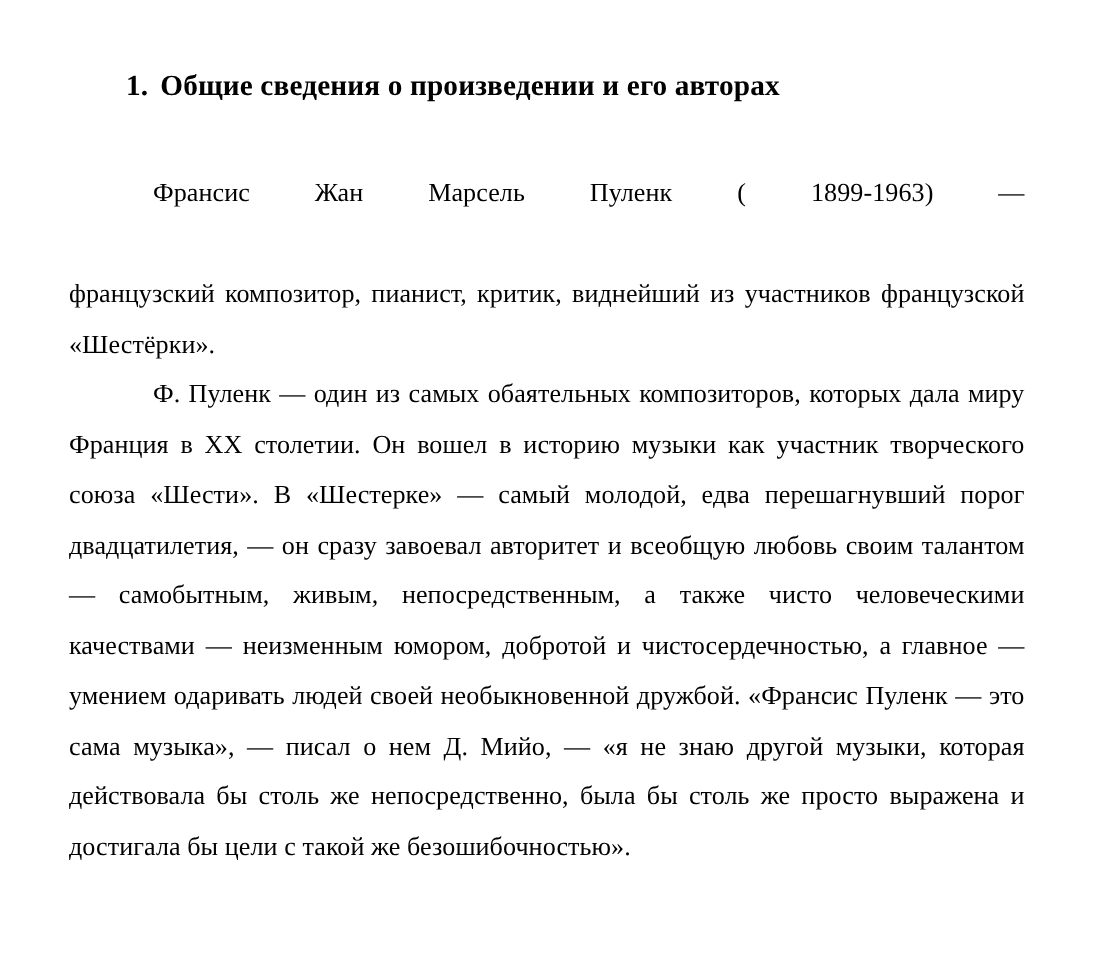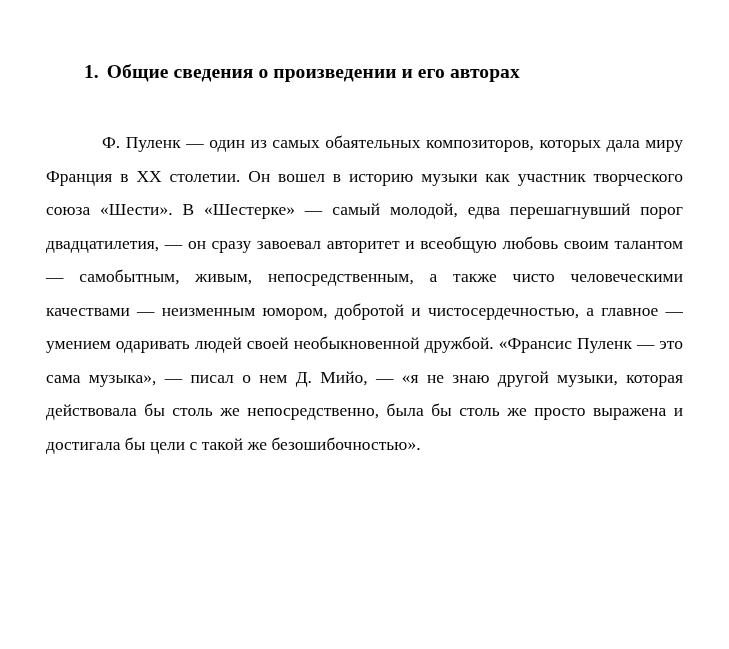--- a/index.html
+++ b/index.html
@@ -11,21 +11,21 @@
     width: 729px;
     height: 649px;
     font-family: "Liberation Serif", serif;
     color: #000000;
     overflow: hidden;
   }
   .page {
     width: 729px;
     height: 649px;
     box-sizing: border-box;
-    padding: 60px 46px 0 46px;
+    padding: 46px 46px 0 46px;
     background: #ffffff;
     position: relative;
   }
   .doc-heading {
     font-family: "Liberation Serif", serif;
     font-size: 19.5px;
     font-weight: bold;
     line-height: 1.2;
     margin: 0 0 0 0;
     padding-left: 56px;
@@ -70,17 +70,20 @@
 <body>
 
 <div class="page">
 
   <h1 class="doc-heading">
     <span class="heading-num">1.</span><span class="heading-text">Общие сведения о произведении и его авторах</span>
   </h1>
 
   <div class="spacer-after-heading"></div>
 
+  <p class="body-par first">
+    <span class="forced-justify">Франсис Жан Марсель Пуленк ( 1899-1963) —</span><span> французский композитор, пианист, критик, виднейший из участников французской «Шестёрки».</span>
+  </p>
 
   <p class="body-par">Ф. Пуленк — один из самых обаятельных композиторов, которых дала миру Франция в XX столетии. Он вошел в историю музыки как участник творческого союза «Шести». В «Шестерке» — самый молодой, едва перешагнувший порог двадцатилетия, — он сразу завоевал авторитет и всеобщую любовь своим талантом — самобытным, живым, непосредственным, а также чисто человеческими качествами — неизменным юмором, добротой и чистосердечностью, а главное — умением одаривать людей своей необыкновенной дружбой. «Франсис Пуленк — это сама музыка», — писал о нем Д. Мийо, — «я не знаю другой музыки, которая действовала бы столь же непосредственно, была бы столь же просто выражена и достигала бы цели с такой же безошибочностью».</p>
 
 
 </div>
 
 </body></html>

